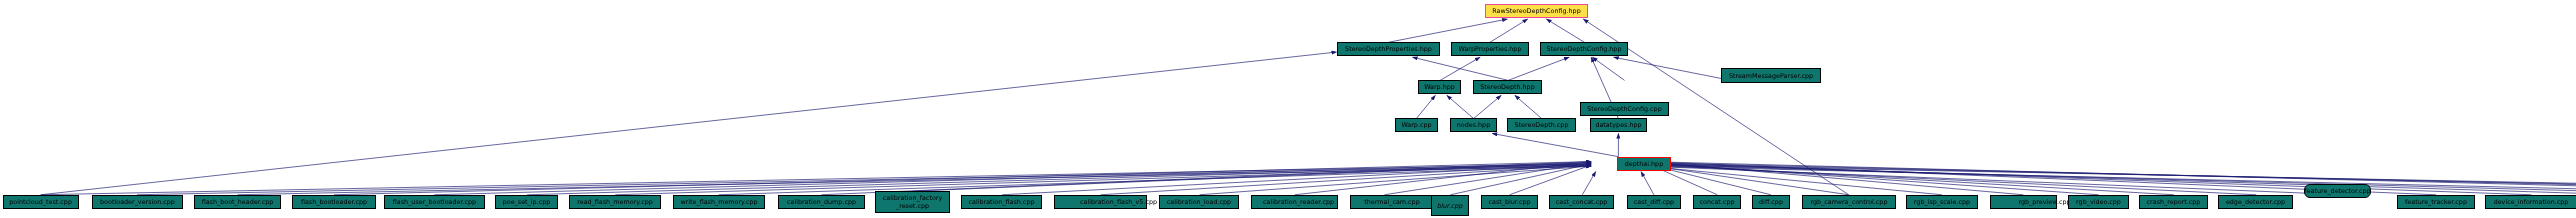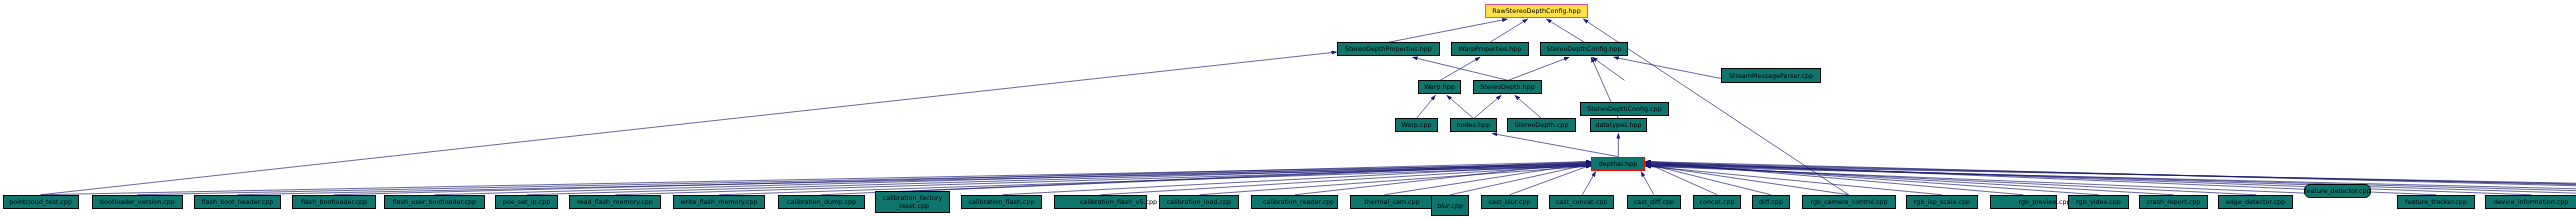--- a/index.html
+++ b/index.html
@@ -3,21 +3,21 @@
 <meta charset="utf-8">
 <style>
   html,body{margin:0;padding:0;background:#ffffff;}
   #canvas{position:relative;width:3211px;height:219px;background:#ffffff;overflow:hidden;
           font-family:"DejaVu Sans","Liberation Sans",sans-serif;}
   #edges{position:absolute;left:0;top:0;width:3211px;height:219px;}
   .node{position:absolute;box-sizing:border-box;background:#0f766e;border:0.5px solid #000000;
         display:flex;align-items:center;justify-content:center;text-align:center;
         font-size:6.4px;color:#000000;white-space:pre-line;line-height:1.25;cursor:pointer;}
   .node.root{background:#fde047;border:1px solid #ec4899;font-weight:400;}
-  .node.highlight{border:0.8px solid #ff0000;}
+  .node.highlight{border:0.8px solid #ff0000;margin-left:26px;}
 </style>
 </head>
 <body>
 
 <div id="canvas">
   <svg id="edges" xmlns="http://www.w3.org/2000/svg" width="3211" height="219" viewBox="0 0 6232 425">
     <defs>
       <marker id="arrow" markerWidth="11" markerHeight="8" refX="10" refY="4" orient="auto" markerUnits="userSpaceOnUse">
         <path d="M0,0 L11,4 L0,8 z" fill="#191970"></path>
       </marker>

